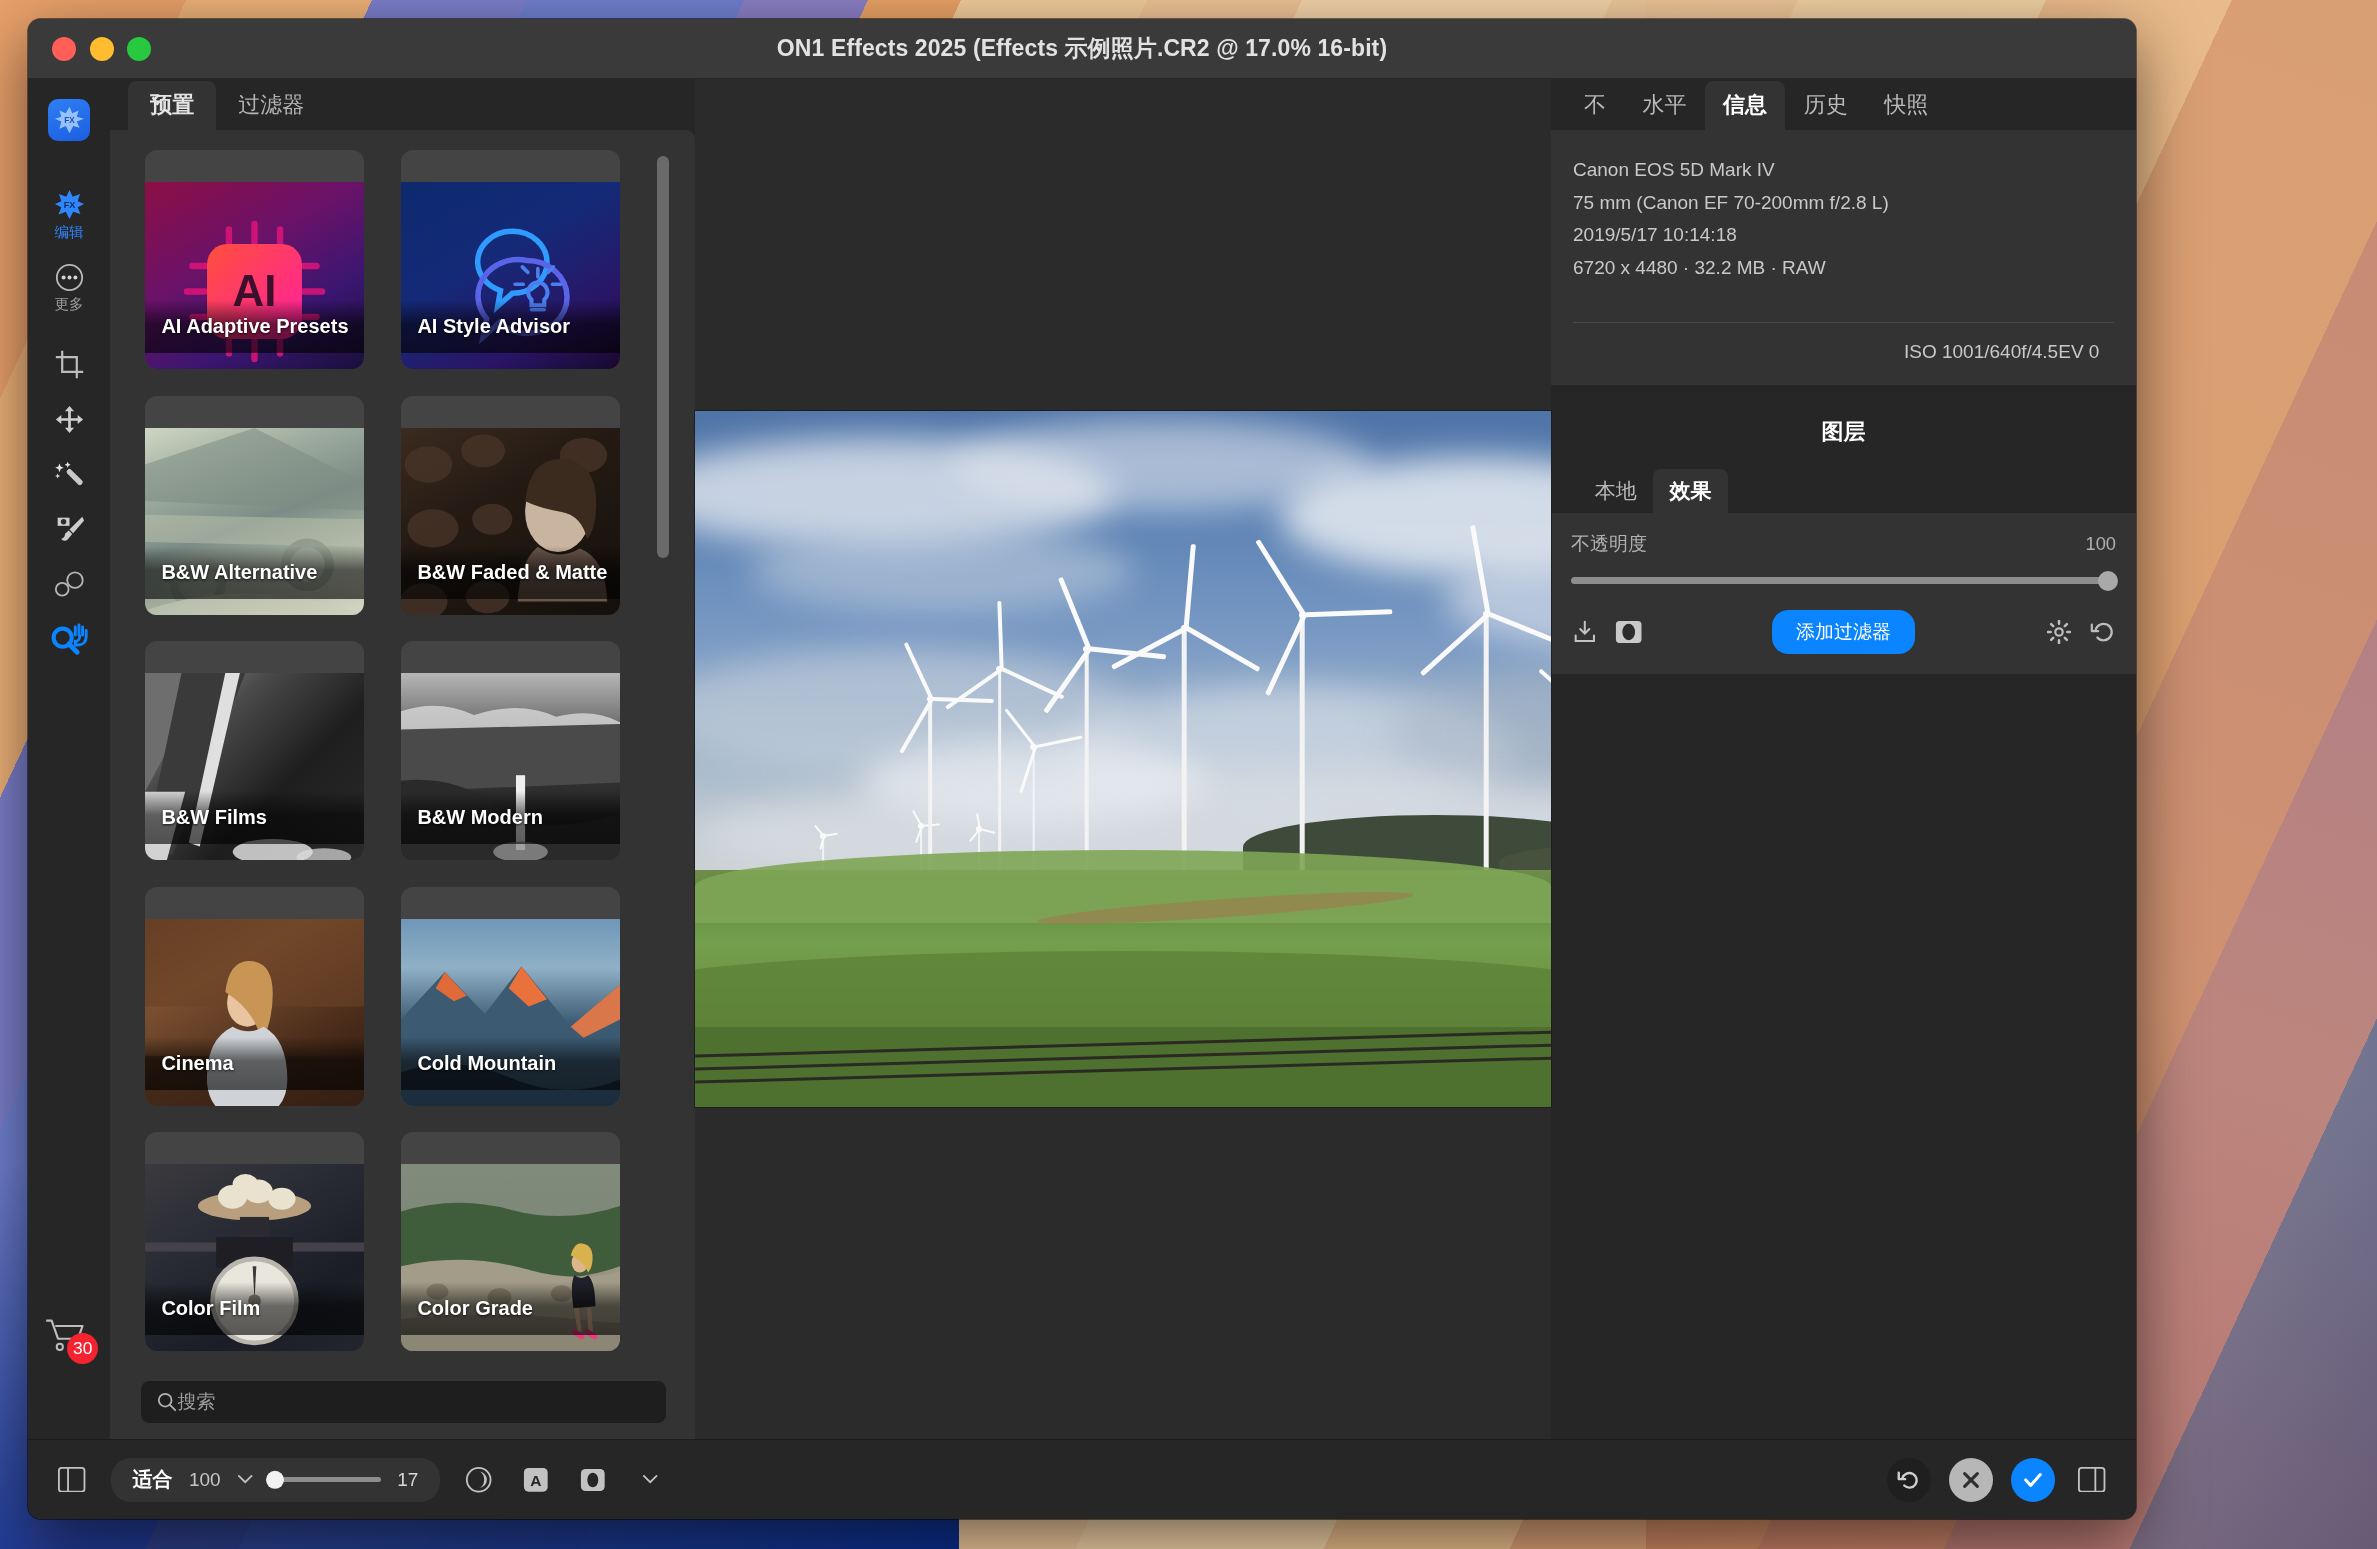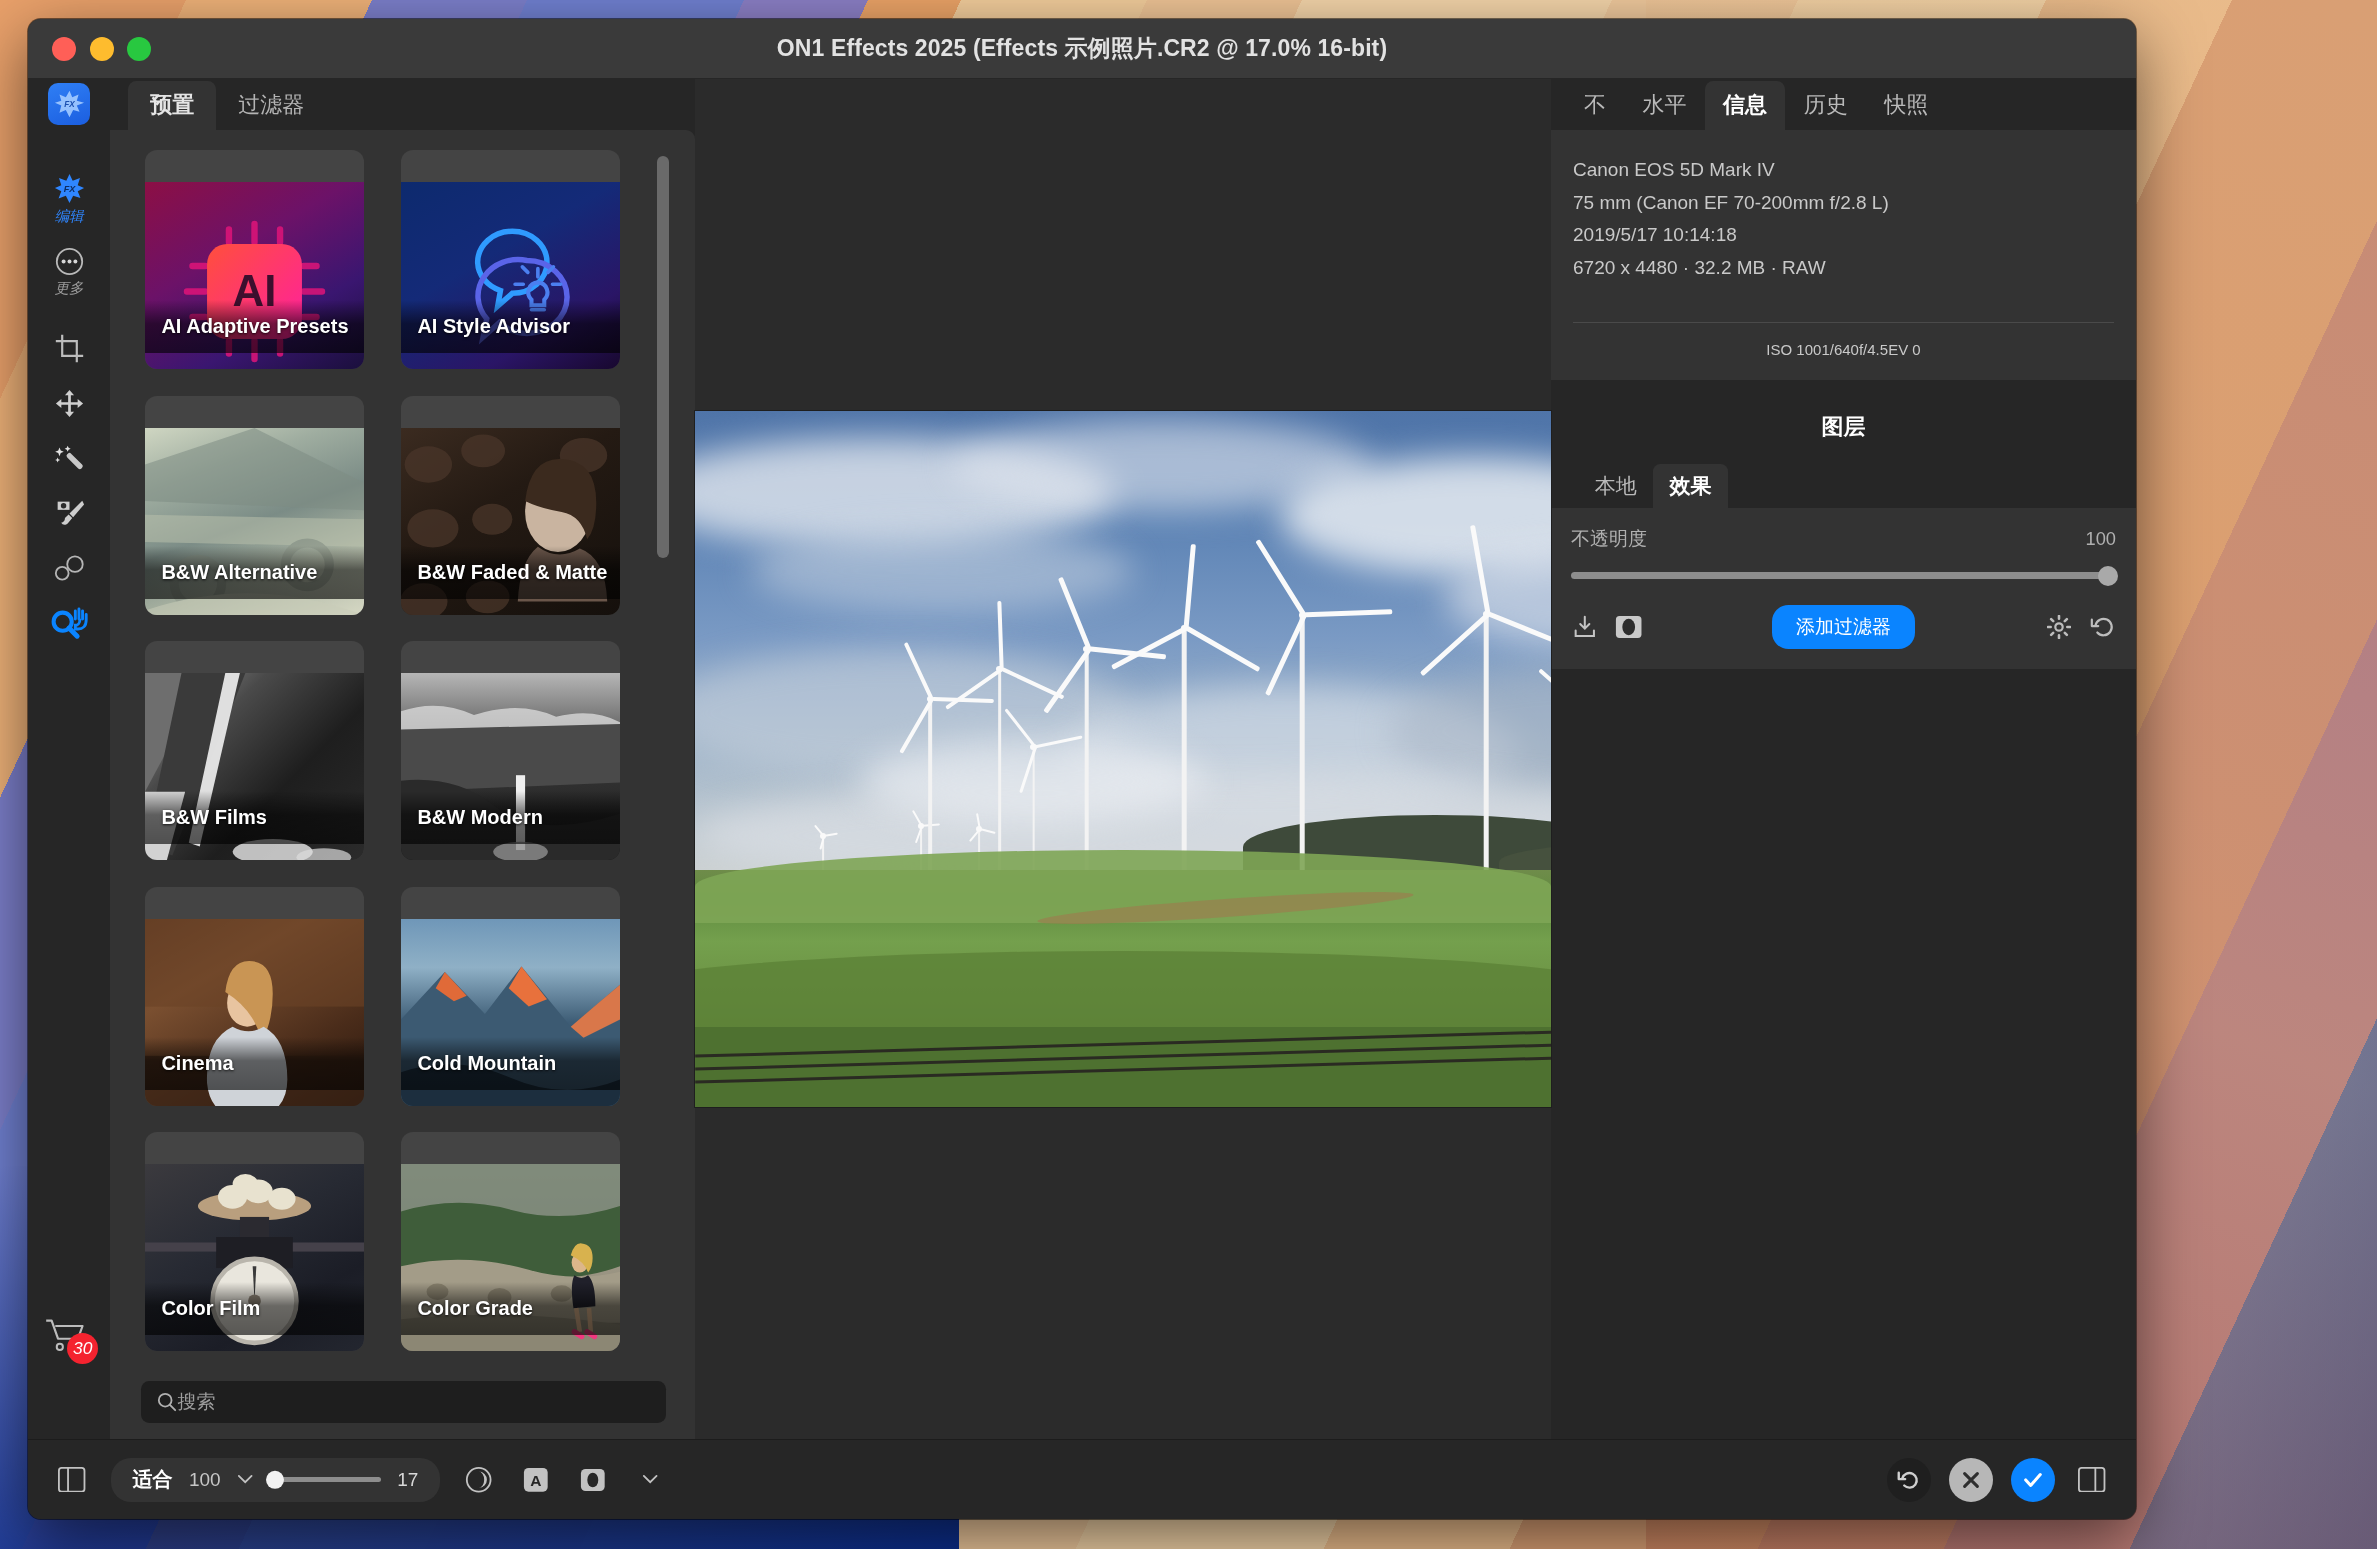--- a/index.html
+++ b/index.html
@@ -72,23 +72,22 @@
   }
 
   
   #wbody { flex: 1; display: flex; min-height: 0; }
 
   
   #rail {
     width: 82px; flex: 0 0 82px;
     background: #262626;
     display: flex; flex-direction: column; align-items: center;
-    padding-top: 4px;
+    padding-top: 20px;
     position: relative;
-    font-style: italic;
   }
   .rail-app {
     width: 42px; height: 42px; border-radius: 10px;
     background: linear-gradient(160deg,#2f7ff5,#1b5ee0);
     display: flex; align-items: center; justify-content: center;
     margin-bottom: 40px;
   }
   .rail-item {
     width: 75px; padding: 6.4px 0 4.6px;
     display: flex; flex-direction: column; align-items: center; gap: 2.7px;
@@ -228,22 +227,22 @@
   }
   .rtab.active { background: #333333; color: #fff; font-weight: bold; }
   #info-card {
     background: #333333; border-radius: 0 0 0 0;
     padding: 24px 22px 0 22px;
     margin: 0;
   }
   .info-line { font-size: 19px; color: #c9c9c9; line-height: 1.72; }
   #info-divider { height: 0.9px; background: #4a4a4a; margin: 37px 0 0 0; }
   #exif-row {
-    display: flex; justify-content: center;
-    padding: 18.3px 14.6px 22px; font-size: 15px; color: #c9c9c9;
+    display: flex; justify-content: flex-end;
+    padding: 18.3px 14.6px 22px; font-size: 19px; color: #c9c9c9;
   }
   #layers-title {
     text-align: center; font-size: 22px; color: #ffffff;
     font-weight: bold; padding: 32px 0 20px;
   }
   #ltabs { display: flex; align-items: flex-end; padding-left: 27.4px; height: 46px; text-align: right; }
   .ltab { font-size: 21px; color: #b9b9b9; padding: 7.3px 16.4px 8.2px; border-radius: 7.3px 7.3px 0 0; }
   .ltab.active { background: #333333; color: #fff; font-weight: bold; }
   #layer-card { background: #333333; padding: 18.3px 20px 20px; }
   #opacity-row { display: flex; justify-content: space-between; align-items: baseline; }

